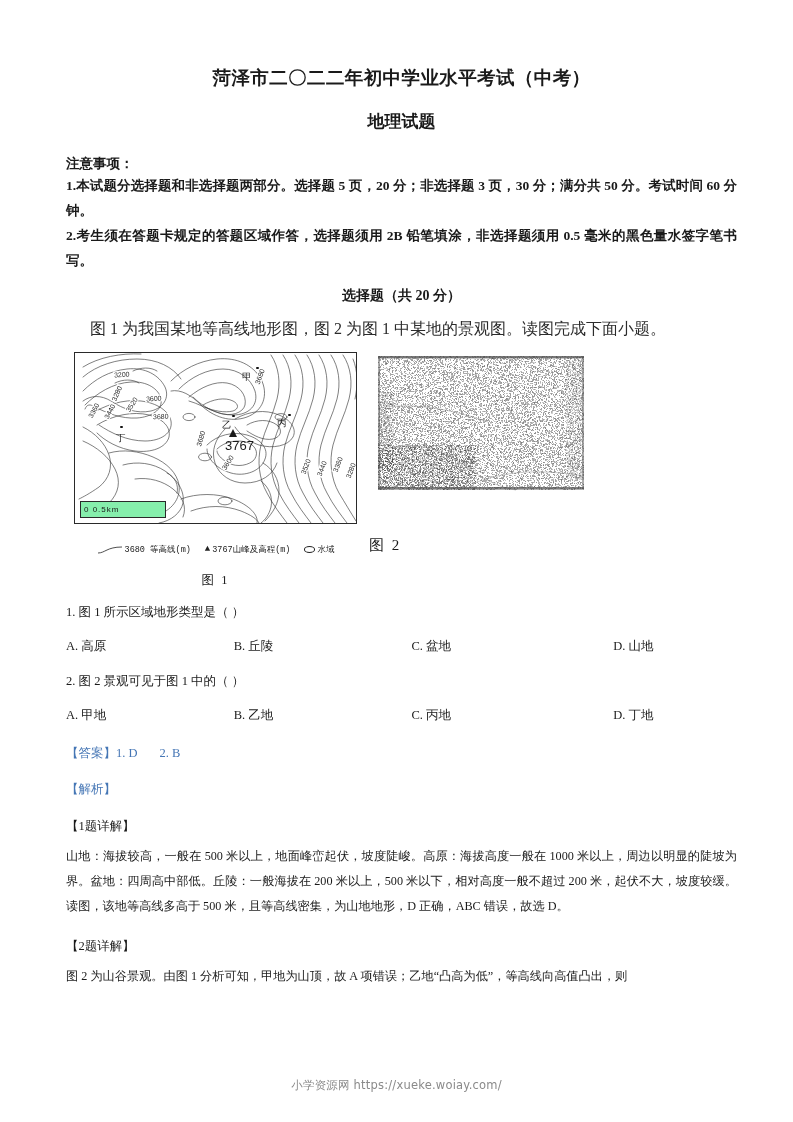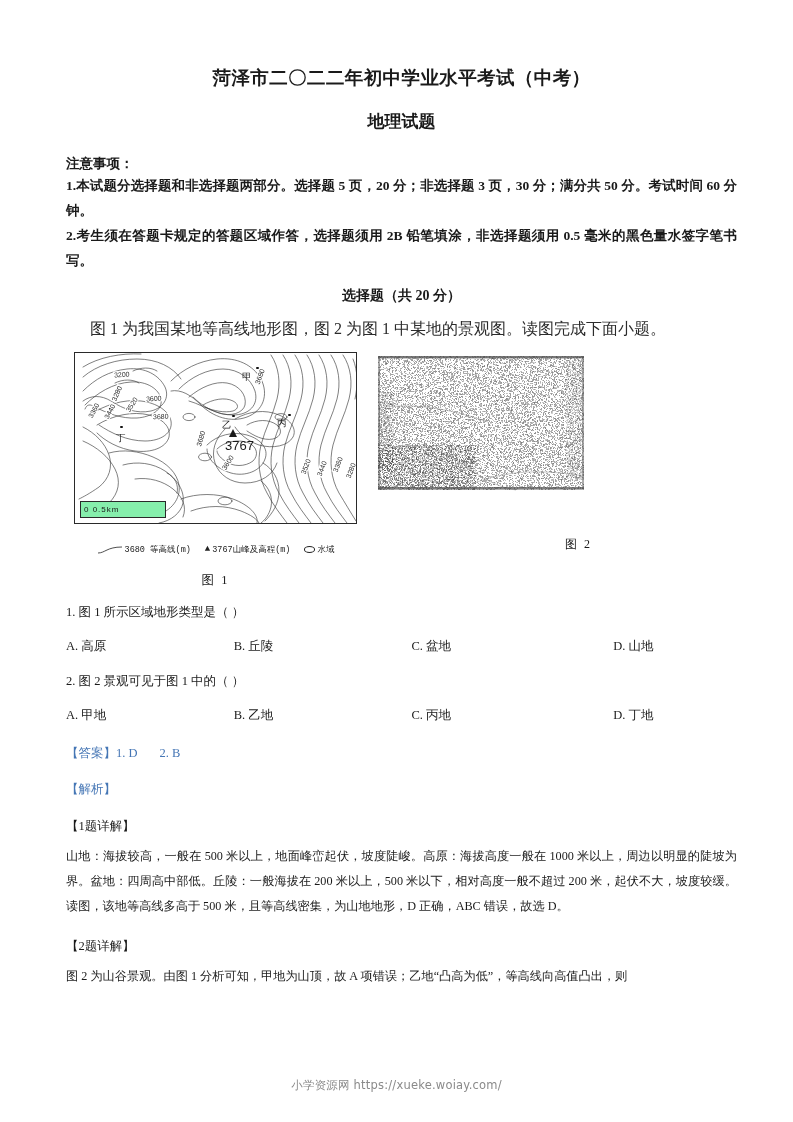--- a/index.html
+++ b/index.html
@@ -175,22 +175,22 @@
   }
   .fig2-frame {
     position: relative;
     width: 210px; height: 142px;
     margin: 0 auto;
     background: #fdfdfd;
     overflow: hidden;
   }
   .fig2-frame svg { display: block; }
   .fig2-caption {
-    text-align: right;
-    font-size: 12px;
+    text-align: left;
+    font-size: 15px;
     margin-top: 42px;
     letter-spacing: 2px;
   }
 
   
   .q-stem {
     font-size: 12.5px;
     line-height: 1.6;
     margin: 15px 0 0 0;
   }

